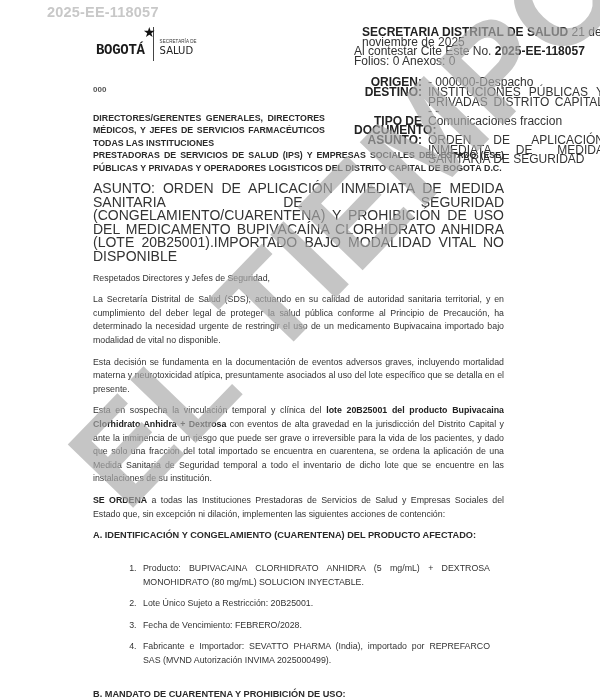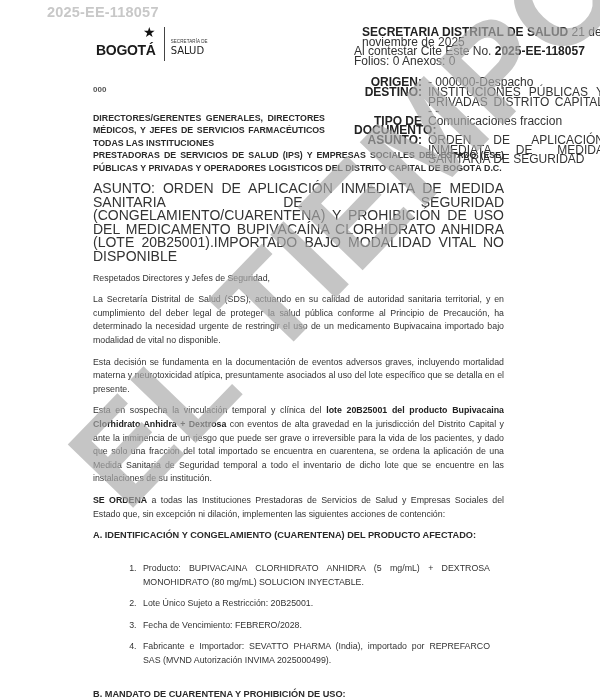--- a/index.html
+++ b/index.html
@@ -1,20 +1,20 @@
 <!DOCTYPE html>
 <html><head>
 <meta charset="utf-8">
 <style>
   html, body { margin: 0; padding: 0; background: #ffffff; }
   body { width: 600px; height: 700px; overflow: hidden; position: relative; font-family: "Liberation Sans", sans-serif; color: #2a2a2a; }
   .page { position: absolute; left: 0; top: 0; width: 600px; height: 530px; }
   .stamp { position: absolute; left: 47px; top: 4px; font-size: 14.5px; font-weight: bold; color: #c8c8c8; letter-spacing: 0.2px; }
   .logo { position: absolute; left: 96px; top: 24px; height: 40px; display: flex; align-items: center; }
-  .logo-bogota { font-family: Liberation Sans, sans-serif; font-weight: bold; font-size: 14px; color: #1a1a1a; letter-spacing: -0.3px; position: relative; top: 6px; }
+  .logo-bogota { font-family: Liberation Mono, monospace; font-weight: bold; font-size: 14px; color: #1a1a1a; letter-spacing: -0.3px; position: relative; top: 6px; }
   .logo-star { position: absolute; left: 47px; top: 0px; font-size: 14px; color: #111; }
   .logo-sep { width: 1px; height: 34px; background: #444; margin: 0 6px 0 8px; }
   .logo-right { display: flex; flex-direction: column; line-height: 1; position: relative; top: 4px; }
   .logo-small { font-size: 4.5px; color: #333; letter-spacing: 0.1px; }
   .logo-salud { font-family: "DejaVu Sans", sans-serif; font-size: 10px; color: #222; margin-top: 2px; }
 
   .hdr { position: absolute; left: 354px; top: 28px; width: 250px; font-size: 12px; line-height: 9.6px; color: #333; }
   .hdr .line1 { margin-left: 8px; }
   .hdr b { color: #222; }
   .meta { display: grid; grid-template-columns: 68px 1fr; column-gap: 6px; margin-top: 12px; }

